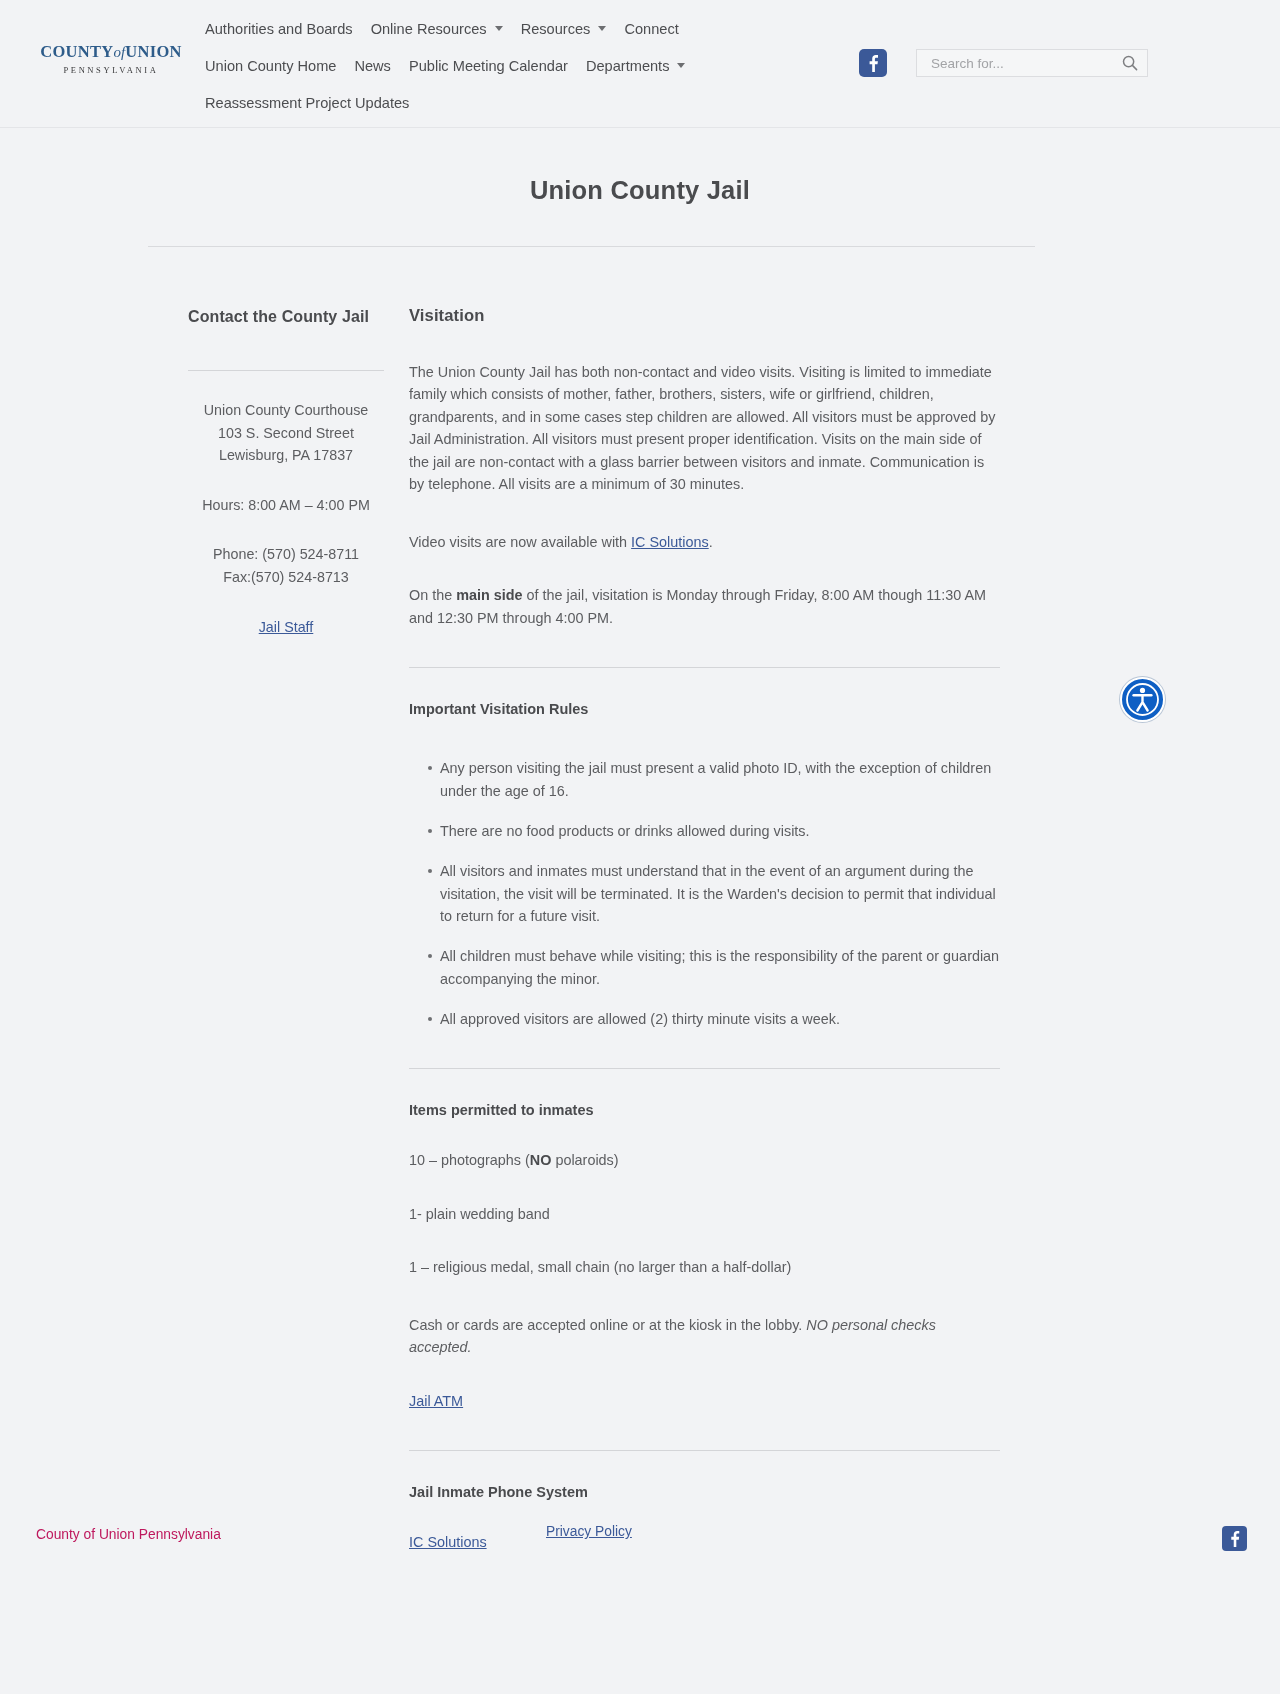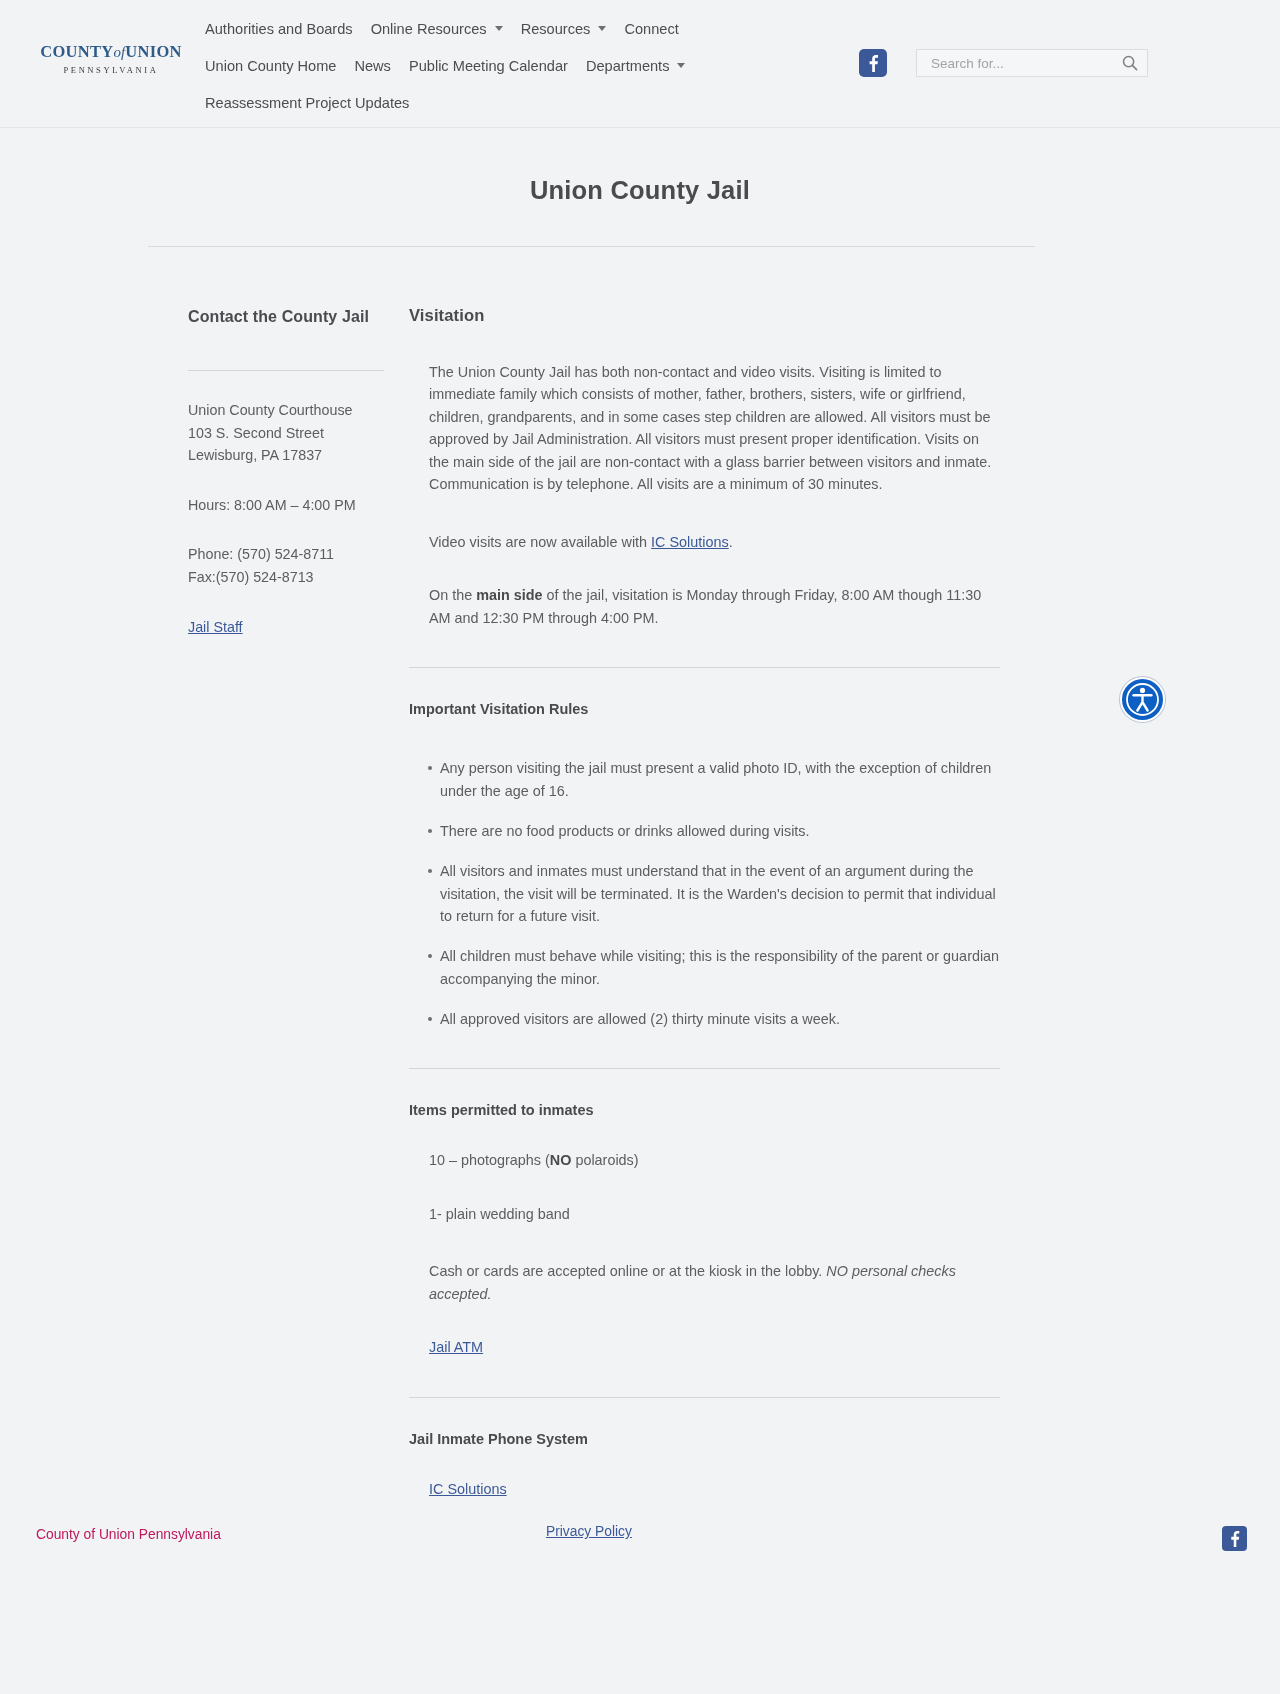--- a/index.html
+++ b/index.html
@@ -163,41 +163,41 @@
     margin-top: 43px;
     width: 196px;
     height: 1px;
     background: #d4d5d8;
   }
   .sidebar p {
     margin-top: 28px;
     font-size: 14.3px;
     line-height: 1.58;
     color: #5c5d60;
+    text-align: center;
   }
   .sidebar p.tight { margin-top: 27px; }
   .sidebar a { font-size: 14.3px; }
 
   .content {
     position: absolute;
     left: 409px;
     top: 306px;
     width: 591px;
   }
   .content h3 {
     font-size: 16.6px;
     font-weight: bold;
     color: #4a4b4e;
     letter-spacing: 0.1px;
   }
   .content p {
     font-size: 14.4px;
     line-height: 1.56;
     color: #5c5d60;
-    margin-left: 20px;
   }
   .p-gap { margin-top: 31px; }
   .p-gap-lg { margin-top: 35px; }
   .hr {
     height: 1px;
     background: #d4d5d8;
     margin: 38px 0 0 0;
     width: 591px;
   }
   .sec-head {
@@ -387,20 +387,21 @@
   </ul>
 
   <div class="hr"></div>
 
   <div class="sec-head">Items permitted to inmates</div>
 
   <p class="p-gap"><span>10 – photographs (</span><b>NO</b><span> polaroids)</span></p>
 
   <p class="p-gap">1- plain wedding band</p>
 
+  <p class="p-gap">1 – religious medal, small chain (no larger than a half-dollar)</p>
 
   <p class="p-gap-lg"><span>Cash or cards are accepted online or at the kiosk in the lobby. </span><em>NO personal checks accepted.</em></p>
 
   <p class="p-gap"><a href="#">Jail ATM</a></p>
 
   <div class="hr"></div>
 
   <div class="sec-head">Jail Inmate Phone System</div>
 
   <p class="p-gap"><a href="#">IC Solutions</a></p>

